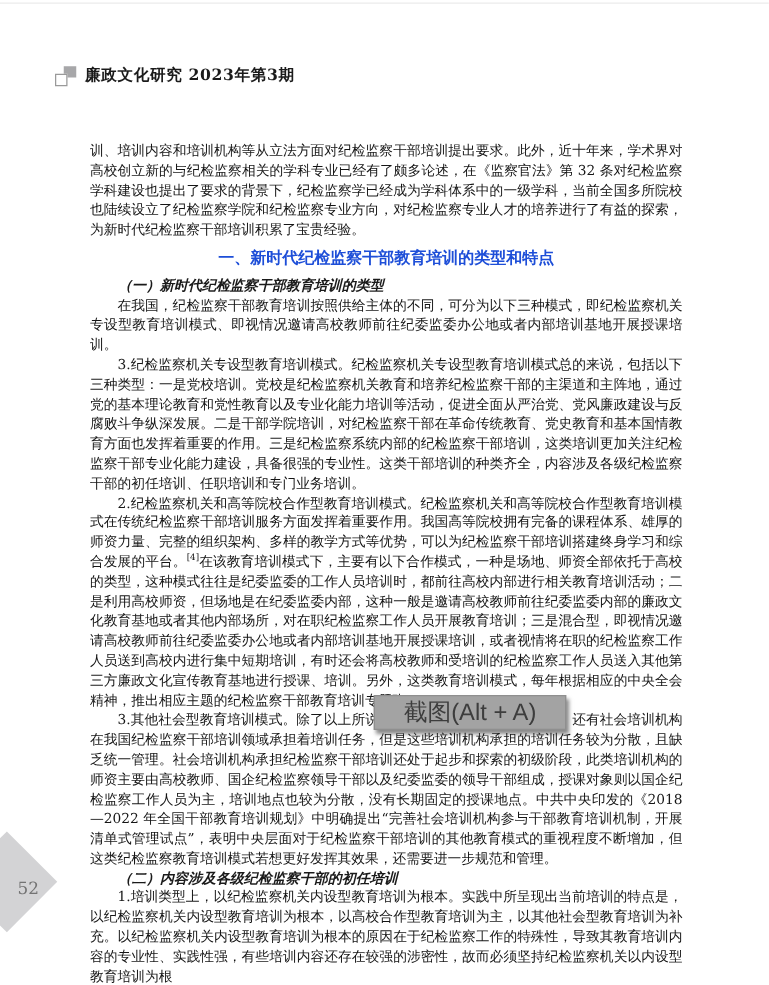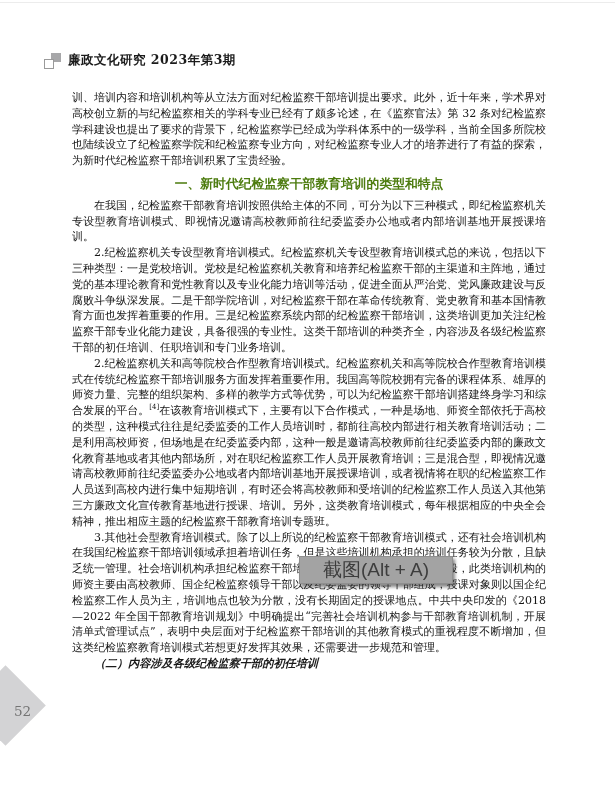--- a/index.html
+++ b/index.html
@@ -38,24 +38,24 @@
     font-weight: bold; font-size: 12.5px; color: #1b1b1b; letter-spacing: 0.5px;
     white-space: nowrap;
   }
   
   .article {
     position: absolute; left: 72px; top: 90px; width: 474px;
     font-size: 11px; line-height: 15.8px; color: #151515;
     text-align: justify;
   }
   .para { margin: 0; text-indent: 2em; }
-  .para.no-indent { text-indent: 0; }
+  .para.no-indent { text-indent: 0; margin-top: 23px; }
   .section-heading {
     margin: 7px 0 6px 0; text-align: center; text-indent: 0;
-    font-size: 12.8px; font-weight: bold; color: #4d7c0f;
+    font-size: 12.8px; font-weight: bold; color: #1d4ed8;
   }
   .subheading {
     margin: 0; text-indent: 2em;
     font-style: italic; font-weight: bold; font-size: 11.2px; color: #1a1a1a;
   }
   sup.citation { font-size: 7px; line-height: 0; }
   
   .screenshot-tooltip {
     position: absolute; left: 299px; top: 556px;
     width: 152px; height: 26px;
@@ -95,31 +95,33 @@
       <span class="sq-outline"></span>
     </span>
     <span class="journal-title">廉政文化研究 2023年第3期</span>
   </div>
 
   <div class="article">
     <p class="para no-indent">训、培训内容和培训机构等从立法方面对纪检监察干部培训提出要求。此外，近十年来，学术界对高校创立新的与纪检监察相关的学科专业已经有了颇多论述，在《监察官法》第 32 条对纪检监察学科建设也提出了要求的背景下，纪检监察学已经成为学科体系中的一级学科，当前全国多所院校也陆续设立了纪检监察学院和纪检监察专业方向，对纪检监察专业人才的培养进行了有益的探索，为新时代纪检监察干部培训积累了宝贵经验。</p>
 
     <h2 class="section-heading">一、新时代纪检监察干部教育培训的类型和特点</h2>
 
+    <p class="subheading">（一）新时代纪检监察干部教育培训的类型</p>
 
     <p class="para">在我国，纪检监察干部教育培训按照供给主体的不同，可分为以下三种模式，即纪检监察机关专设型教育培训模式、即视情况邀请高校教师前往纪委监委办公地或者内部培训基地开展授课培训。</p>
 
-    <p class="para">2.纪检监察机关专设型教育培训模式。纪检监察机关专设型教育培训模式总的来说，包括以下三种类型：一是党校培训。党校是纪检监察机关教育和培养纪检监察干部的主渠道和主阵地，通过党的基本理论教育和党性教育以及专业化能力培训等活动，促进全面从严治党、党风廉政建设与反腐败斗争纵深发展。二是干部学院培训，对纪检监察干部在革命传统教育、党史教育和基本国情教育方面也发挥着重要的作用。三是纪检监察系统内部的纪检监察干部培训，这类培训更加关注纪检监察干部专业化能力建设，具备很强的专业性。这类干部培训的种类齐全，内容涉及各级纪检监察干部的初任培训、任职培训和专门业务培训。</p>
+    <p class="para">3.纪检监察机关专设型教育培训模式。纪检监察机关专设型教育培训模式总的来说，包括以下三种类型：一是党校培训。党校是纪检监察机关教育和培养纪检监察干部的主渠道和主阵地，通过党的基本理论教育和党性教育以及专业化能力培训等活动，促进全面从严治党、党风廉政建设与反腐败斗争纵深发展。二是干部学院培训，对纪检监察干部在革命传统教育、党史教育和基本国情教育方面也发挥着重要的作用。三是纪检监察系统内部的纪检监察干部培训，这类培训更加关注纪检监察干部专业化能力建设，具备很强的专业性。这类干部培训的种类齐全，内容涉及各级纪检监察干部的初任培训、任职培训和专门业务培训。</p>
 
     <p class="para"><span>2.纪检监察机关和高等院校合作型教育培训模式。纪检监察机关和高等院校合作型教育培训模式在传统纪检监察干部培训服务方面发挥着重要作用。我国高等院校拥有完备的课程体系、雄厚的师资力量、完整的组织架构、多样的教学方式等优势，可以为纪检监察干部培训搭建终身学习和综合发展的平台。</span><sup class="citation">[4]</sup><span>在该教育培训模式下，主要有以下合作模式，一种是场地、师资全部依托于高校的类型，这种模式往往是纪委监委的工作人员培训时，都前往高校内部进行相关教育培训活动；二是利用高校师资，但场地是在纪委监委内部，这种一般是邀请高校教师前往纪委监委内部的廉政文化教育基地或者其他内部场所，对在职纪检监察工作人员开展教育培训；三是混合型，即视情况邀请高校教师前往纪委监委办公地或者内部培训基地开展授课培训，或者视情将在职的纪检监察工作人员送到高校内进行集中短期培训，有时还会将高校教师和受培训的纪检监察工作人员送入其他第三方廉政文化宣传教育基地进行授课、培训。另外，这类教育培训模式，每年根据相应的中央全会精神，推出相应主题的纪检监察干部教育培训专题班。</span></p>
 
     <p class="para">3.其他社会型教育培训模式。除了以上所说的纪检监察干部教育培训模式，还有社会培训机构在我国纪检监察干部培训领域承担着培训任务，但是这些培训机构承担的培训任务较为分散，且缺乏统一管理。社会培训机构承担纪检监察干部培训还处于起步和探索的初级阶段，此类培训机构的师资主要由高校教师、国企纪检监察领导干部以及纪委监委的领导干部组成，授课对象则以国企纪检监察工作人员为主，培训地点也较为分散，没有长期固定的授课地点。中共中央印发的《2018—2022 年全国干部教育培训规划》中明确提出“完善社会培训机构参与干部教育培训机制，开展清单式管理试点”，表明中央层面对于纪检监察干部培训的其他教育模式的重视程度不断增加，但这类纪检监察教育培训模式若想更好发挥其效果，还需要进一步规范和管理。</p>
 
     <p class="subheading">（二）内容涉及各级纪检监察干部的初任培训</p>
 
+    <p class="para">1.培训类型上，以纪检监察机关内设型教育培训为根本。实践中所呈现出当前培训的特点是，以纪检监察机关内设型教育培训为根本，以高校合作型教育培训为主，以其他社会型教育培训为补充。以纪检监察机关内设型教育培训为根本的原因在于纪检监察工作的特殊性，导致其教育培训内容的专业性、实践性强，有些培训内容还存在较强的涉密性，故而必须坚持纪检监察机关以内设型教育培训为根</p>
   </div>
 
   <div class="screenshot-tooltip">截图(Alt + A)</div>
 
   <div class="page-diamond"></div>
   <div class="page-number">52</div>
 
 </div>
 
 </body></html>

